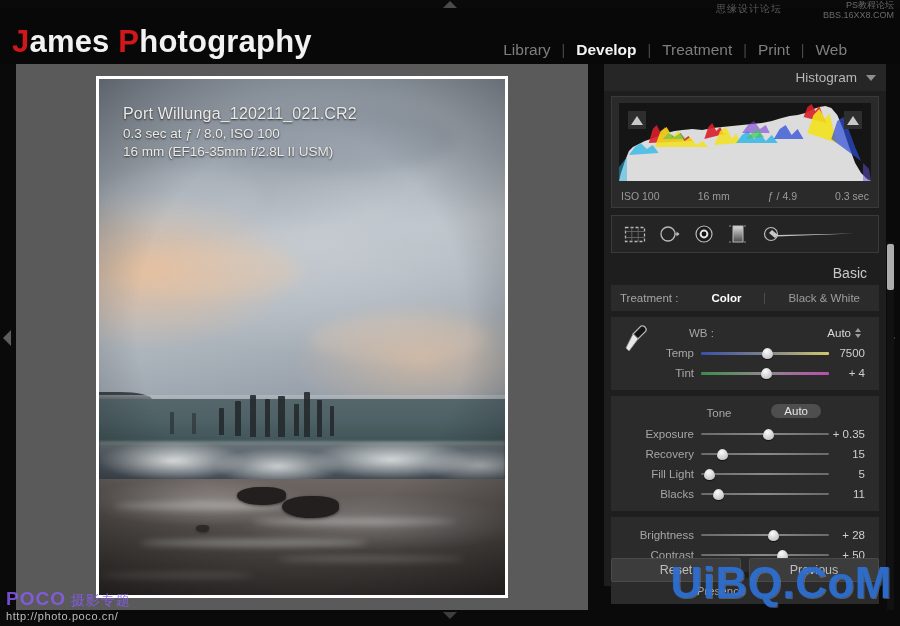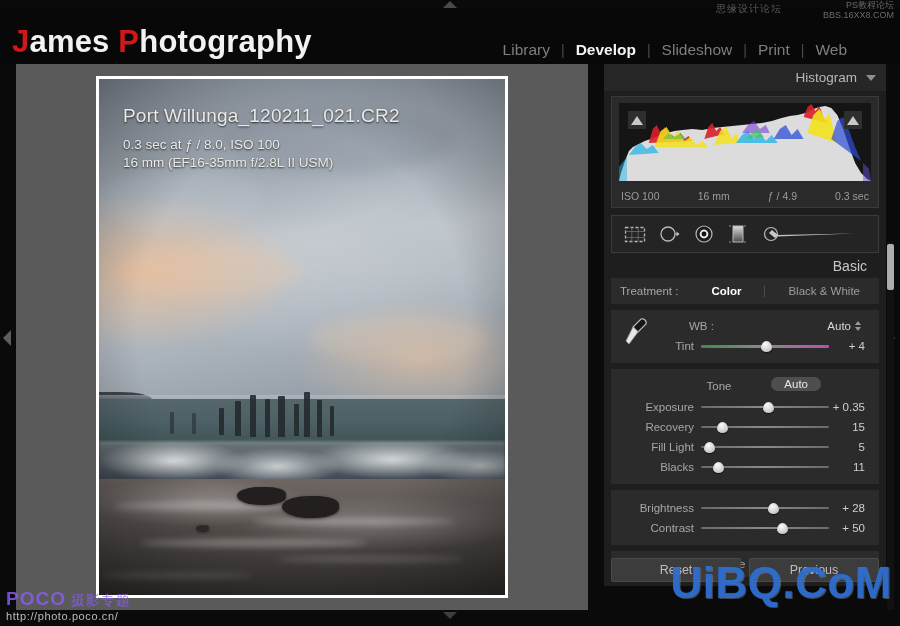--- a/index.html
+++ b/index.html
@@ -126,21 +126,21 @@
     background: radial-gradient(ellipse 78% 72% at 50% 48%, rgba(0,0,0,0) 52%, rgba(0,0,0,.42) 100%);
     pointer-events: none;
   }
 
   
   .photo-info {
     position: absolute; left: 24px; top: 26px; z-index: 6;
     color: #eceae7; text-shadow: 0 1px 2px rgba(0,0,0,.75);
     pointer-events: none;
   }
-  .photo-info .ttl { font-size: 19px; letter-spacing: .2px; margin-bottom: 9px; }
+  .photo-info .ttl { font-size: 16px; letter-spacing: .2px; margin-bottom: 2px; }
   .photo-info .sub { font-size: 13.5px; line-height: 1.35; }
 
   
   .right-panel {
     position: absolute; right: 14px; top: 64px; width: 282px; height: 522px;
     background: #1e1e1e;
   }
   .panel-head {
     height: 27px; display: flex; align-items: center; justify-content: flex-end;
     padding-right: 10px; gap: 9px;
@@ -176,21 +176,21 @@
   }
 
   .tool-strip {
     margin: 7px 7px 0 7px; height: 38px; background: #242424;
     border: 1px solid #3a3a3a; display: flex; align-items: center;
     padding: 0 12px; gap: 13px;
   }
   .tool-btn { cursor: pointer; display: flex; align-items: center; }
 
   .section-head {
-    height: 25px; display: flex; align-items: center;
+    margin-top: 7px; height: 25px; display: flex; align-items: center;
     justify-content: flex-end; padding-right: 10px; gap: 9px;
     color: #c8c8c8; font-size: 14px;
   }
 
   .treatment-row {
     margin: 0 7px; height: 26px; background: #2b2b2b;
     display: flex; align-items: center; font-size: 11.5px; color: #a6a6a6;
   }
   .treatment-row .lbl { padding-left: 9px; }
   .treatment-row .opts { margin-left: auto; display: flex; align-items: flex-end; gap: 14px; padding-right: 10px; }
@@ -312,21 +312,21 @@
     </div>
 
   <div class="identity-bar">
     <div class="logo"><span class="accent">J</span><span>ames </span><span class="accent">P</span><span>hotography</span></div>
 
     <div class="module-nav">
       <div class="mod">Library</div>
       <div class="sep">|</div>
       <div class="mod active">Develop</div>
       <div class="sep">|</div>
-      <div class="mod">Slideshow</div>
+      <div class="mod">Treatment</div>
       <div class="sep">|</div>
       <div class="mod">Print</div>
       <div class="sep">|</div>
       <div class="mod">Web</div>
     </div>
   </div>
 
   <div class="reveal left">
       <div class="tri l"></div>
     </div>
@@ -492,20 +492,28 @@
         <span class="wb-val">
           <span>Auto</span>
           <span class="stepper">
               <i class="up"></i>
               <i class="dn"></i>
             </span>
         </span>
       </div>
 
       <div class="slider-row">
+        <span class="name">Temp</span>
+        <span class="track-wrap">
+            <span class="track temp"></span>
+            <span class="knob" style="left:52%"></span>
+          </span>
+        <span class="val">7500</span>
+      </div>
+      <div class="slider-row">
         <span class="name">Tint</span>
         <span class="track-wrap">
             <span class="track tint"></span>
             <span class="knob" style="left:51%"></span>
           </span>
         <span class="val">+ 4</span>
       </div>
     </div>
 
     <div class="group">

